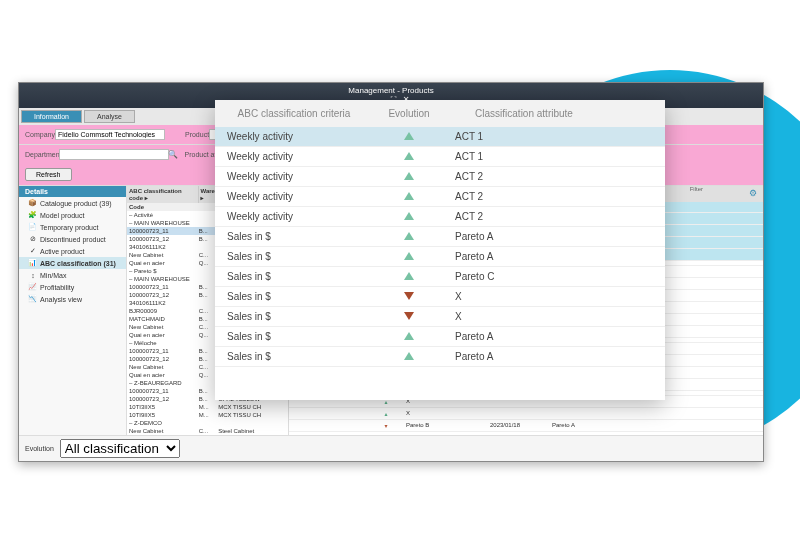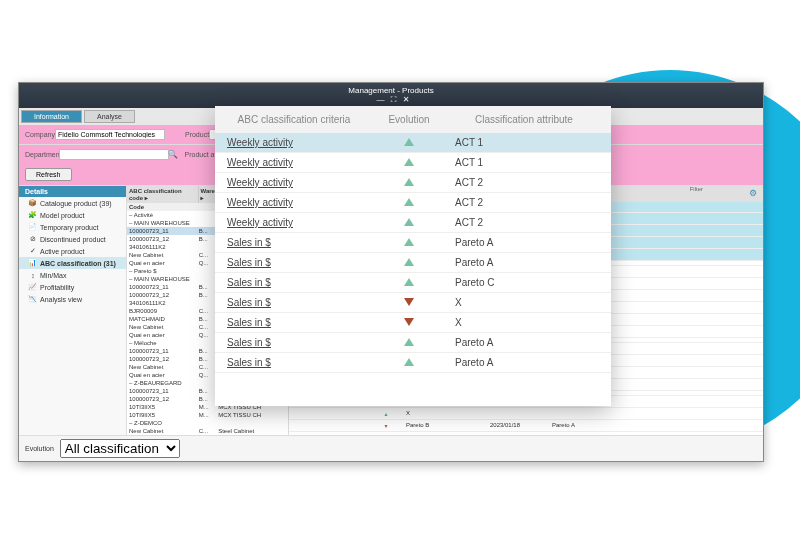--- a/index.html
+++ b/index.html
@@ -37,27 +37,27 @@
 .rgrid-head>div{padding:2px 3px;border-right:1px solid #ccc;}
 .rgh1{width:80px;}.rgh2{width:34px;}.rgh3{width:84px;}.rgh4{width:62px;}.rgh5{width:40px;}
 .rgrid-body{font-size:6px;}
 .rrow{display:flex;padding:1px 0;border-bottom:1px solid #eee;}
 .rrow.blue{background:#bde5f0;}
 .rrow>div{padding:1px 3px;overflow:hidden;white-space:nowrap;}
 .rc1{width:80px;}.rc2{width:34px;text-align:center;}.rc3{width:84px;}.rc4{width:62px;}.rc5{width:40px;}
 .evo-row{padding:3px 6px;background:#f5f5f5;border-top:1px solid #ddd;display:flex;align-items:center;gap:6px;}
 .tri-up{color:#5ab08a;}.tri-down{color:#b85a3a;}
 
-.overlay-panel{position:absolute;left:215px;top:106px;width:396px;height:300px;background:#fff;box-shadow:0 6px 22px rgba(0,0,0,0.28);z-index:5;font-size:10px;color:#555;}
+.overlay-panel{position:absolute;left:215px;top:100px;width:450px;height:300px;background:#fff;box-shadow:0 6px 22px rgba(0,0,0,0.28);z-index:5;font-size:10px;color:#555;}
 .overlay-head{display:flex;background:#f2f2f2;padding:8px 4px;font-size:10px;color:#888;}
 .oh1{width:150px;text-align:center;}.oh2{width:80px;text-align:center;}.oh3{width:150px;text-align:center;}
 .overlay-body{}
 .orow{display:flex;border-bottom:1px solid #eee;padding:4px 4px;font-size:10px;color:#444;align-items:center;}
 .orow.hl{background:#d0e6ef;}
-.oc1{width:150px;padding-left:8px;text-decoration:underline;}.oc2{width:80px;text-align:center;}.oc3{width:150px;padding-left:6px;}
+.oc1{width:150px;padding-left:8px;}.oc2{width:80px;text-align:center;}.oc3{width:150px;padding-left:6px;}
 .tri{display:inline-block;width:0;height:0;}
 .tri.up{border-left:5px solid transparent;border-right:5px solid transparent;border-bottom:8px solid #78c2a3;}
 .tri.down{border-left:5px solid transparent;border-right:5px solid transparent;border-top:8px solid #a84b2e;}
 .gear{position:absolute;top:2px;right:6px;color:#3a8fb5;font-size:9px;cursor:pointer;}
 .filter-label{position:absolute;top:0px;right:60px;font-size:6px;color:#666;}
 </style>
 </head>
 <body>
 
 <div class="bg-circle"></div>

